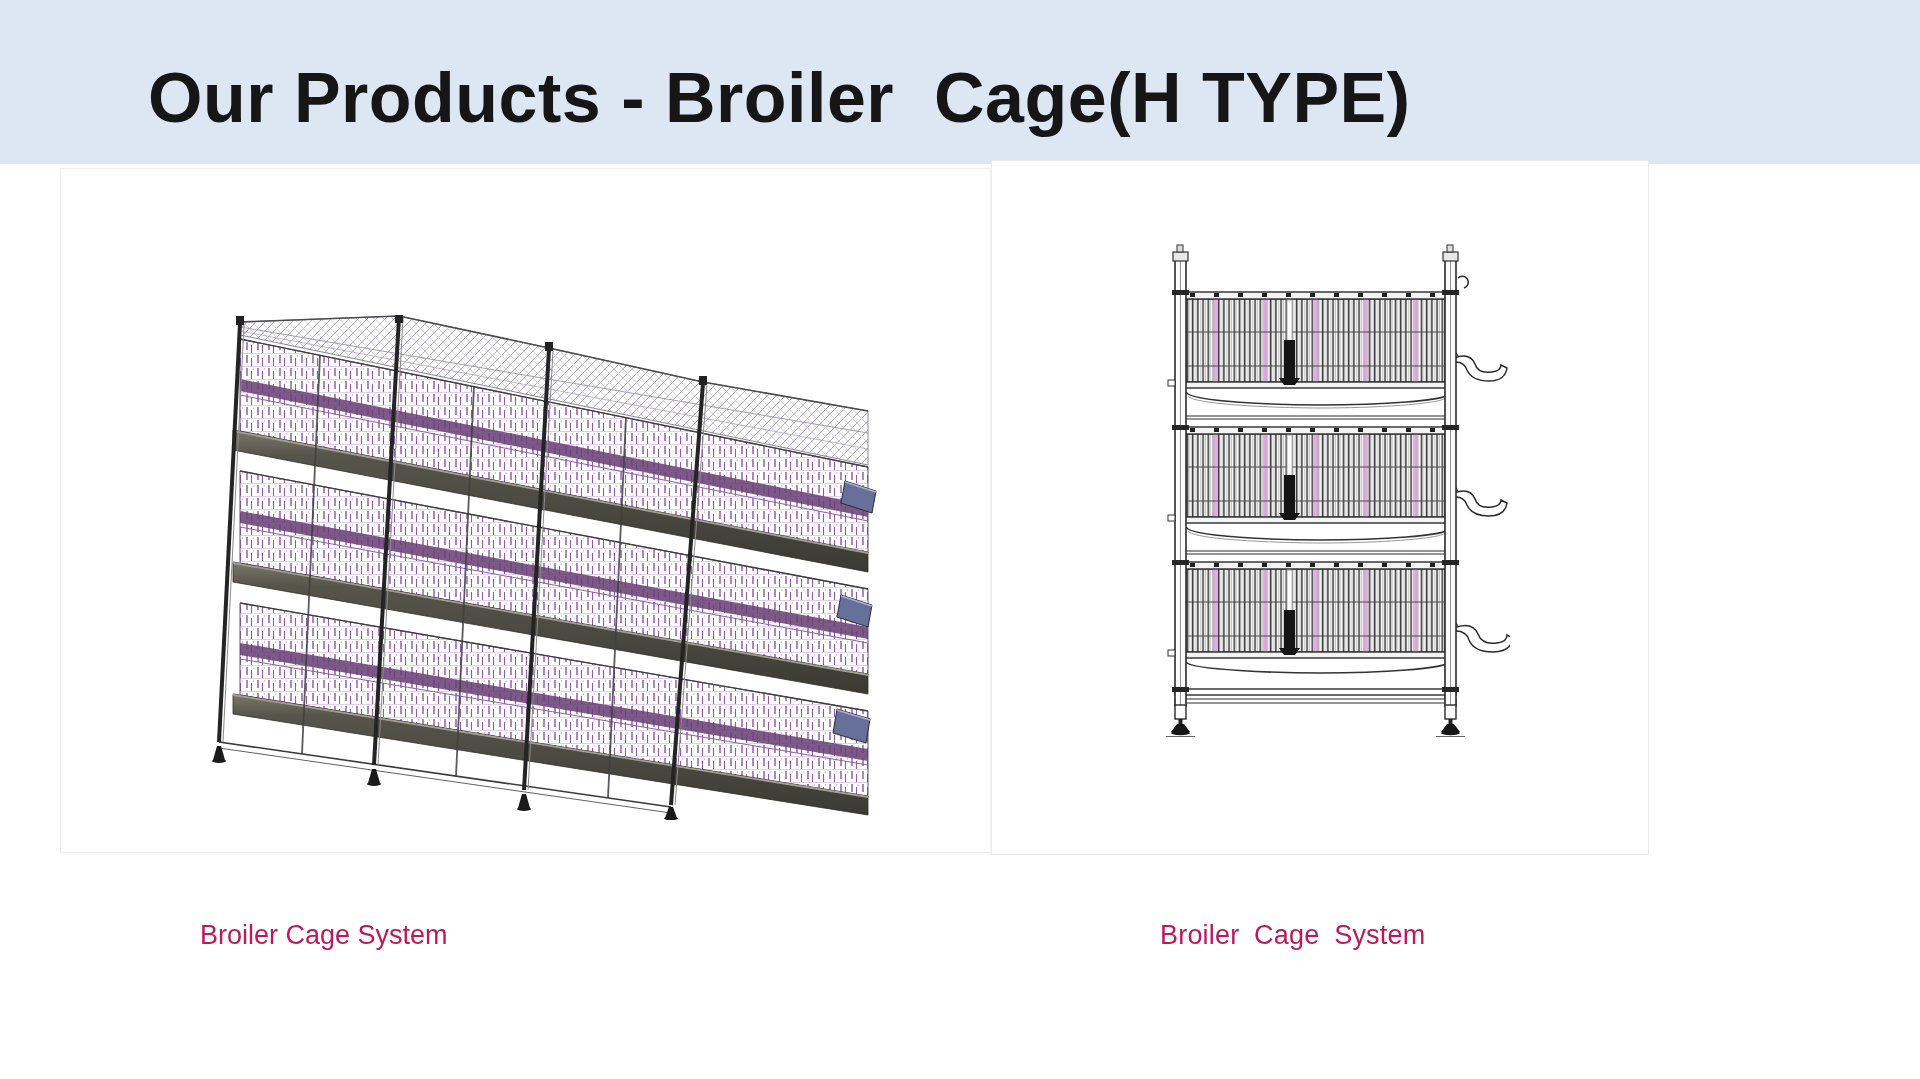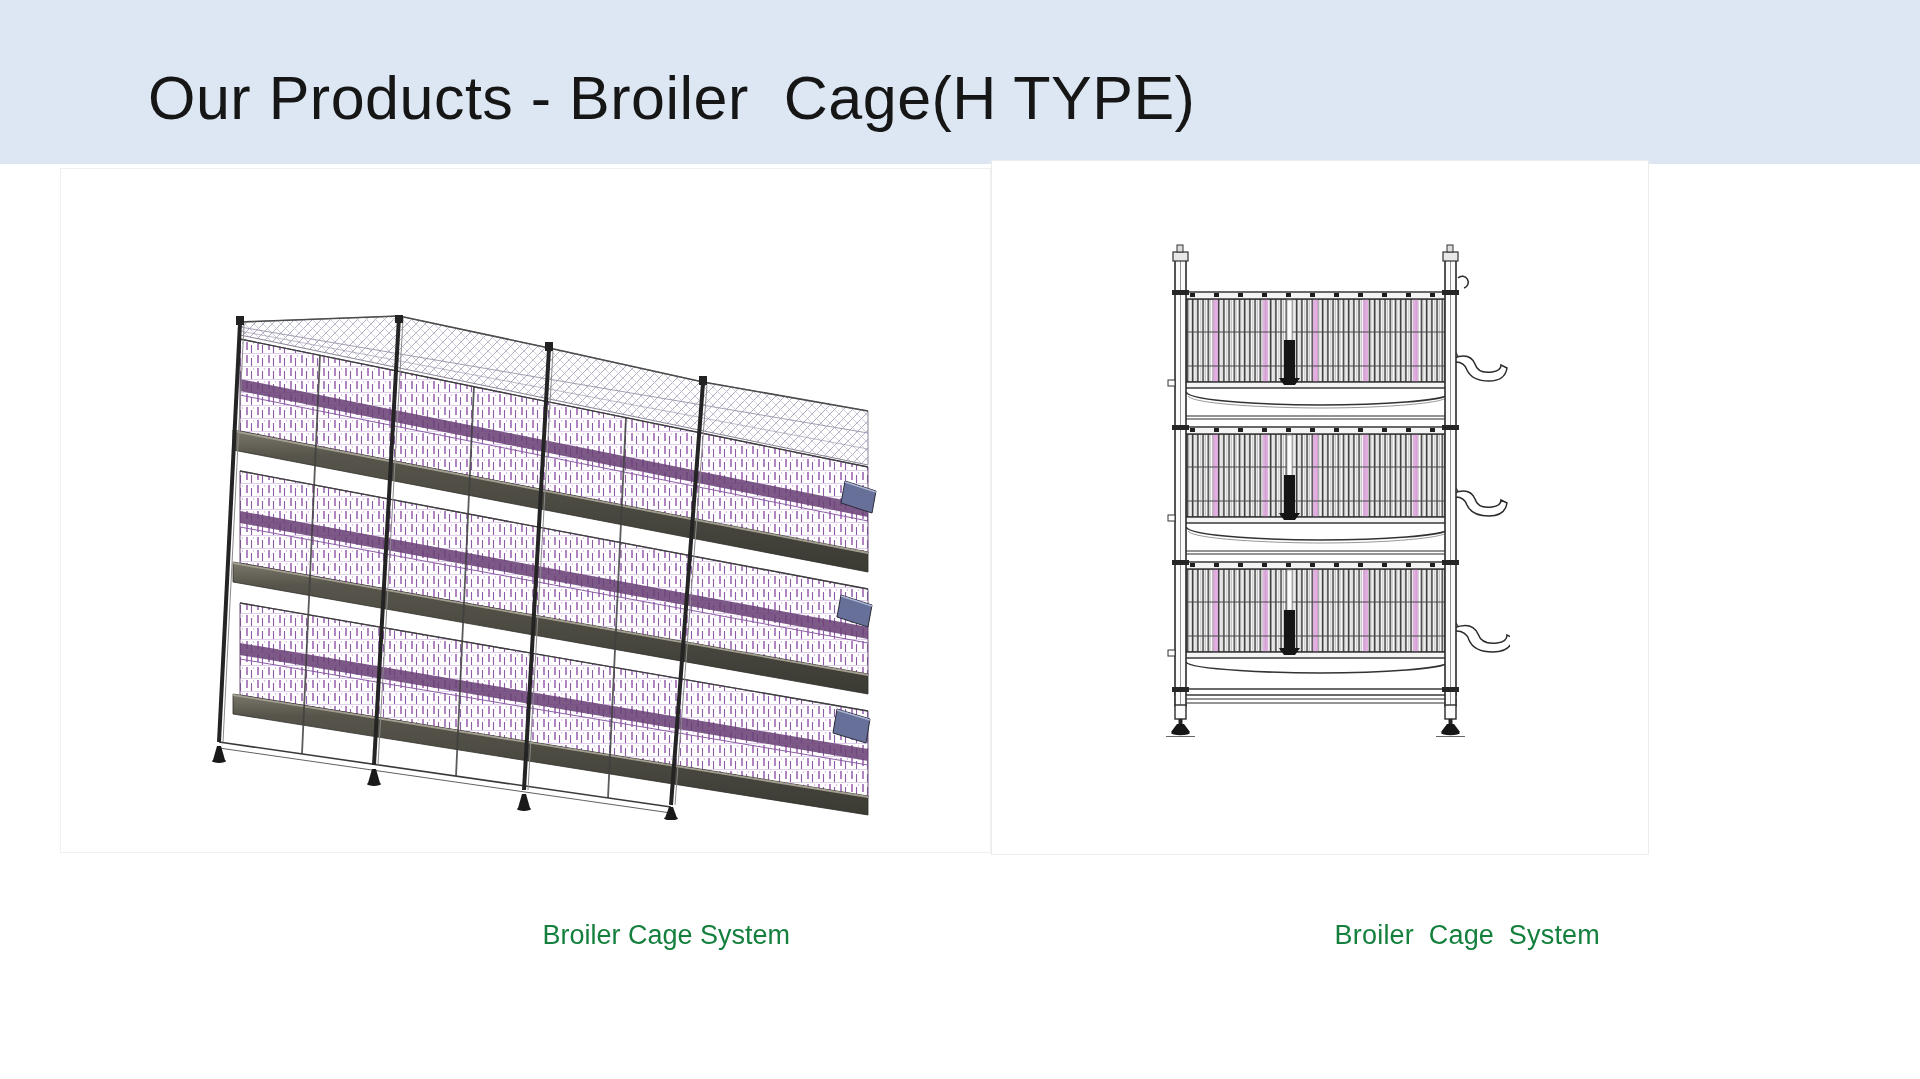--- a/index.html
+++ b/index.html
@@ -6,32 +6,32 @@
   body{
     width:1920px;height:1079px;position:relative;overflow:hidden;
     background:#ffffff;font-family:"Liberation Sans",sans-serif;
   }
   .header-band{
     position:absolute;left:0;top:0;width:1920px;height:164px;
     background:#dce7f3;
   }
   .page-title{
     position:absolute;left:148px;top:70px;
-    font-size:61px;line-height:56px;color:#161616;
-    white-space:pre;letter-spacing:0.5px;
+    font-size:70px;line-height:56px;color:#161616;
+    white-space:pre;letter-spacing:0.5px;font-weight:bold;
   }
   .img-block{position:absolute;background:#ffffff;}
   .img-block.left{left:60px;top:168px;width:929px;height:683px;border:1px solid #f0f0f0;}
   .img-block.right{left:991px;top:160px;width:656px;height:693px;border:1px solid #ececec;}
   .drawing{position:absolute;}
   .drawing.left{left:200px;top:315px;width:680px;height:505px;}
   .drawing.right{left:1160px;top:240px;width:350px;height:500px;}
   .caption{
     position:absolute;top:918px;height:36px;
-    font-size:27px;line-height:34px;color:#15803d;text-align:right;
+    font-size:27px;line-height:34px;color:#be185d;text-align:left;
   }
   .caption.left{left:200px;width:590px;}
   .caption.right{left:1160px;width:440px;word-spacing:7px;letter-spacing:0.2px;}
 </style>
 </head>
 <body>
 
 <div class="header-band">
   <div class="page-title">Our Products - Broiler  Cage(H TYPE)</div>
 </div>

